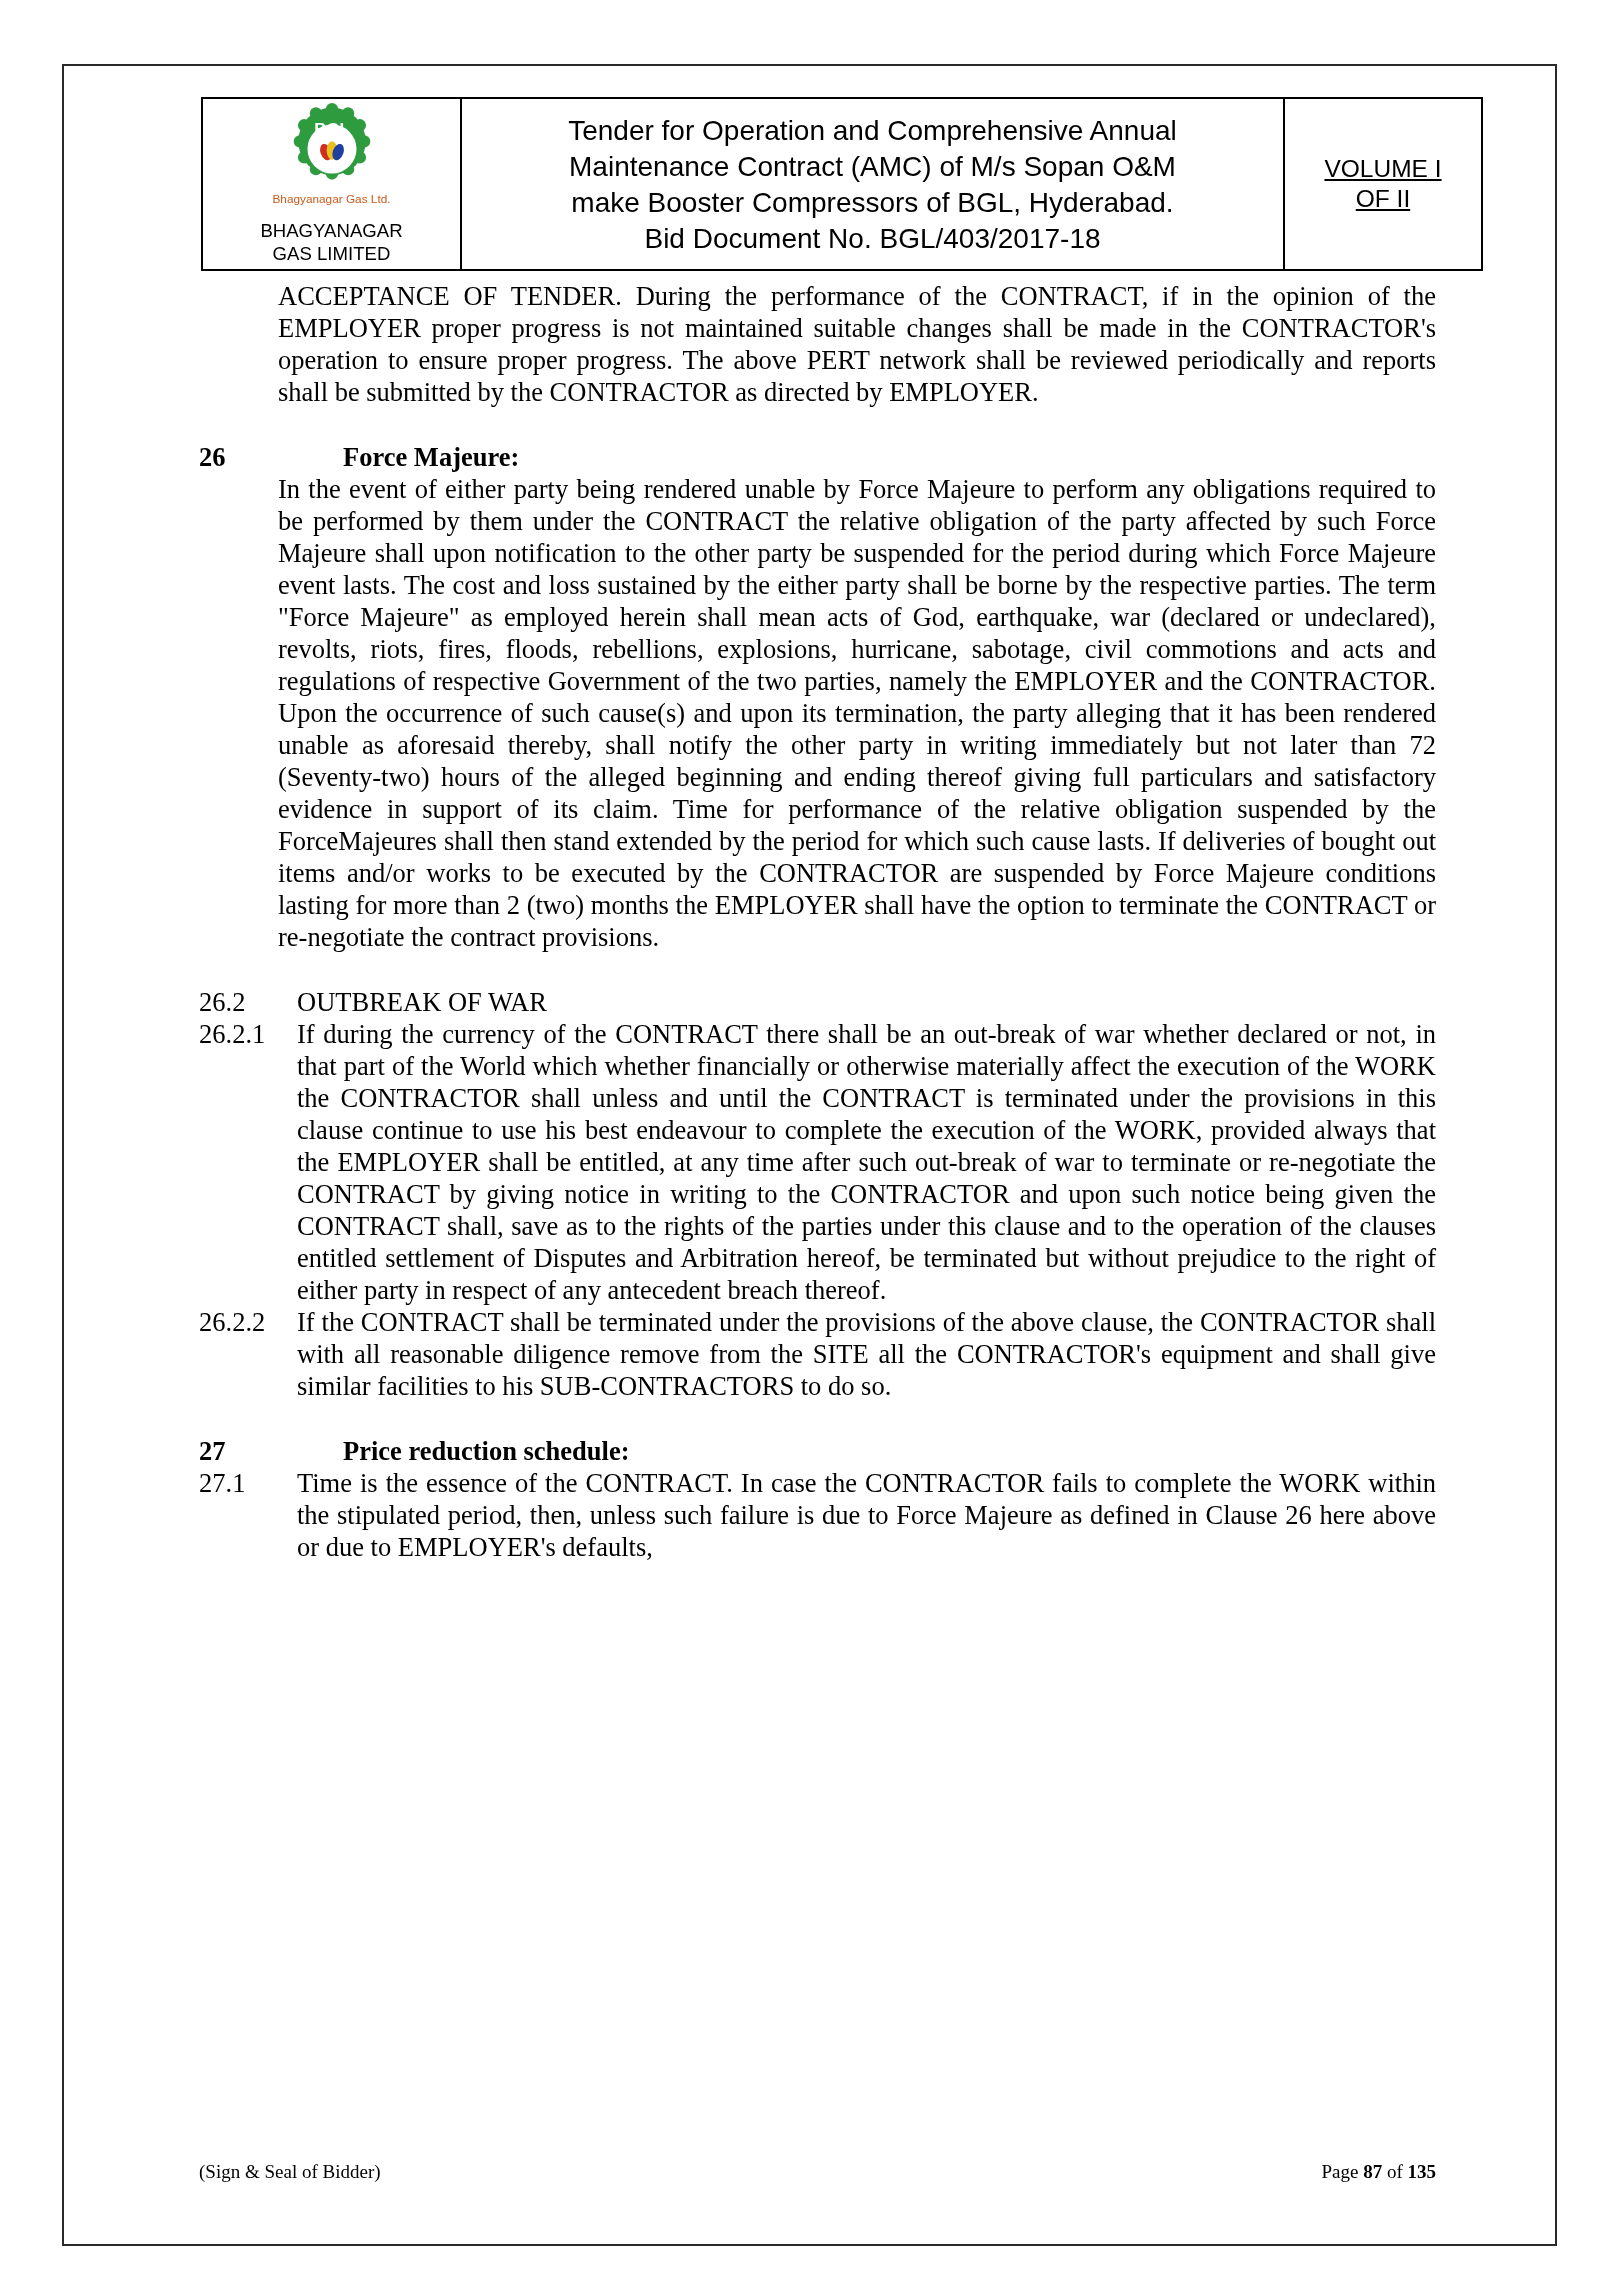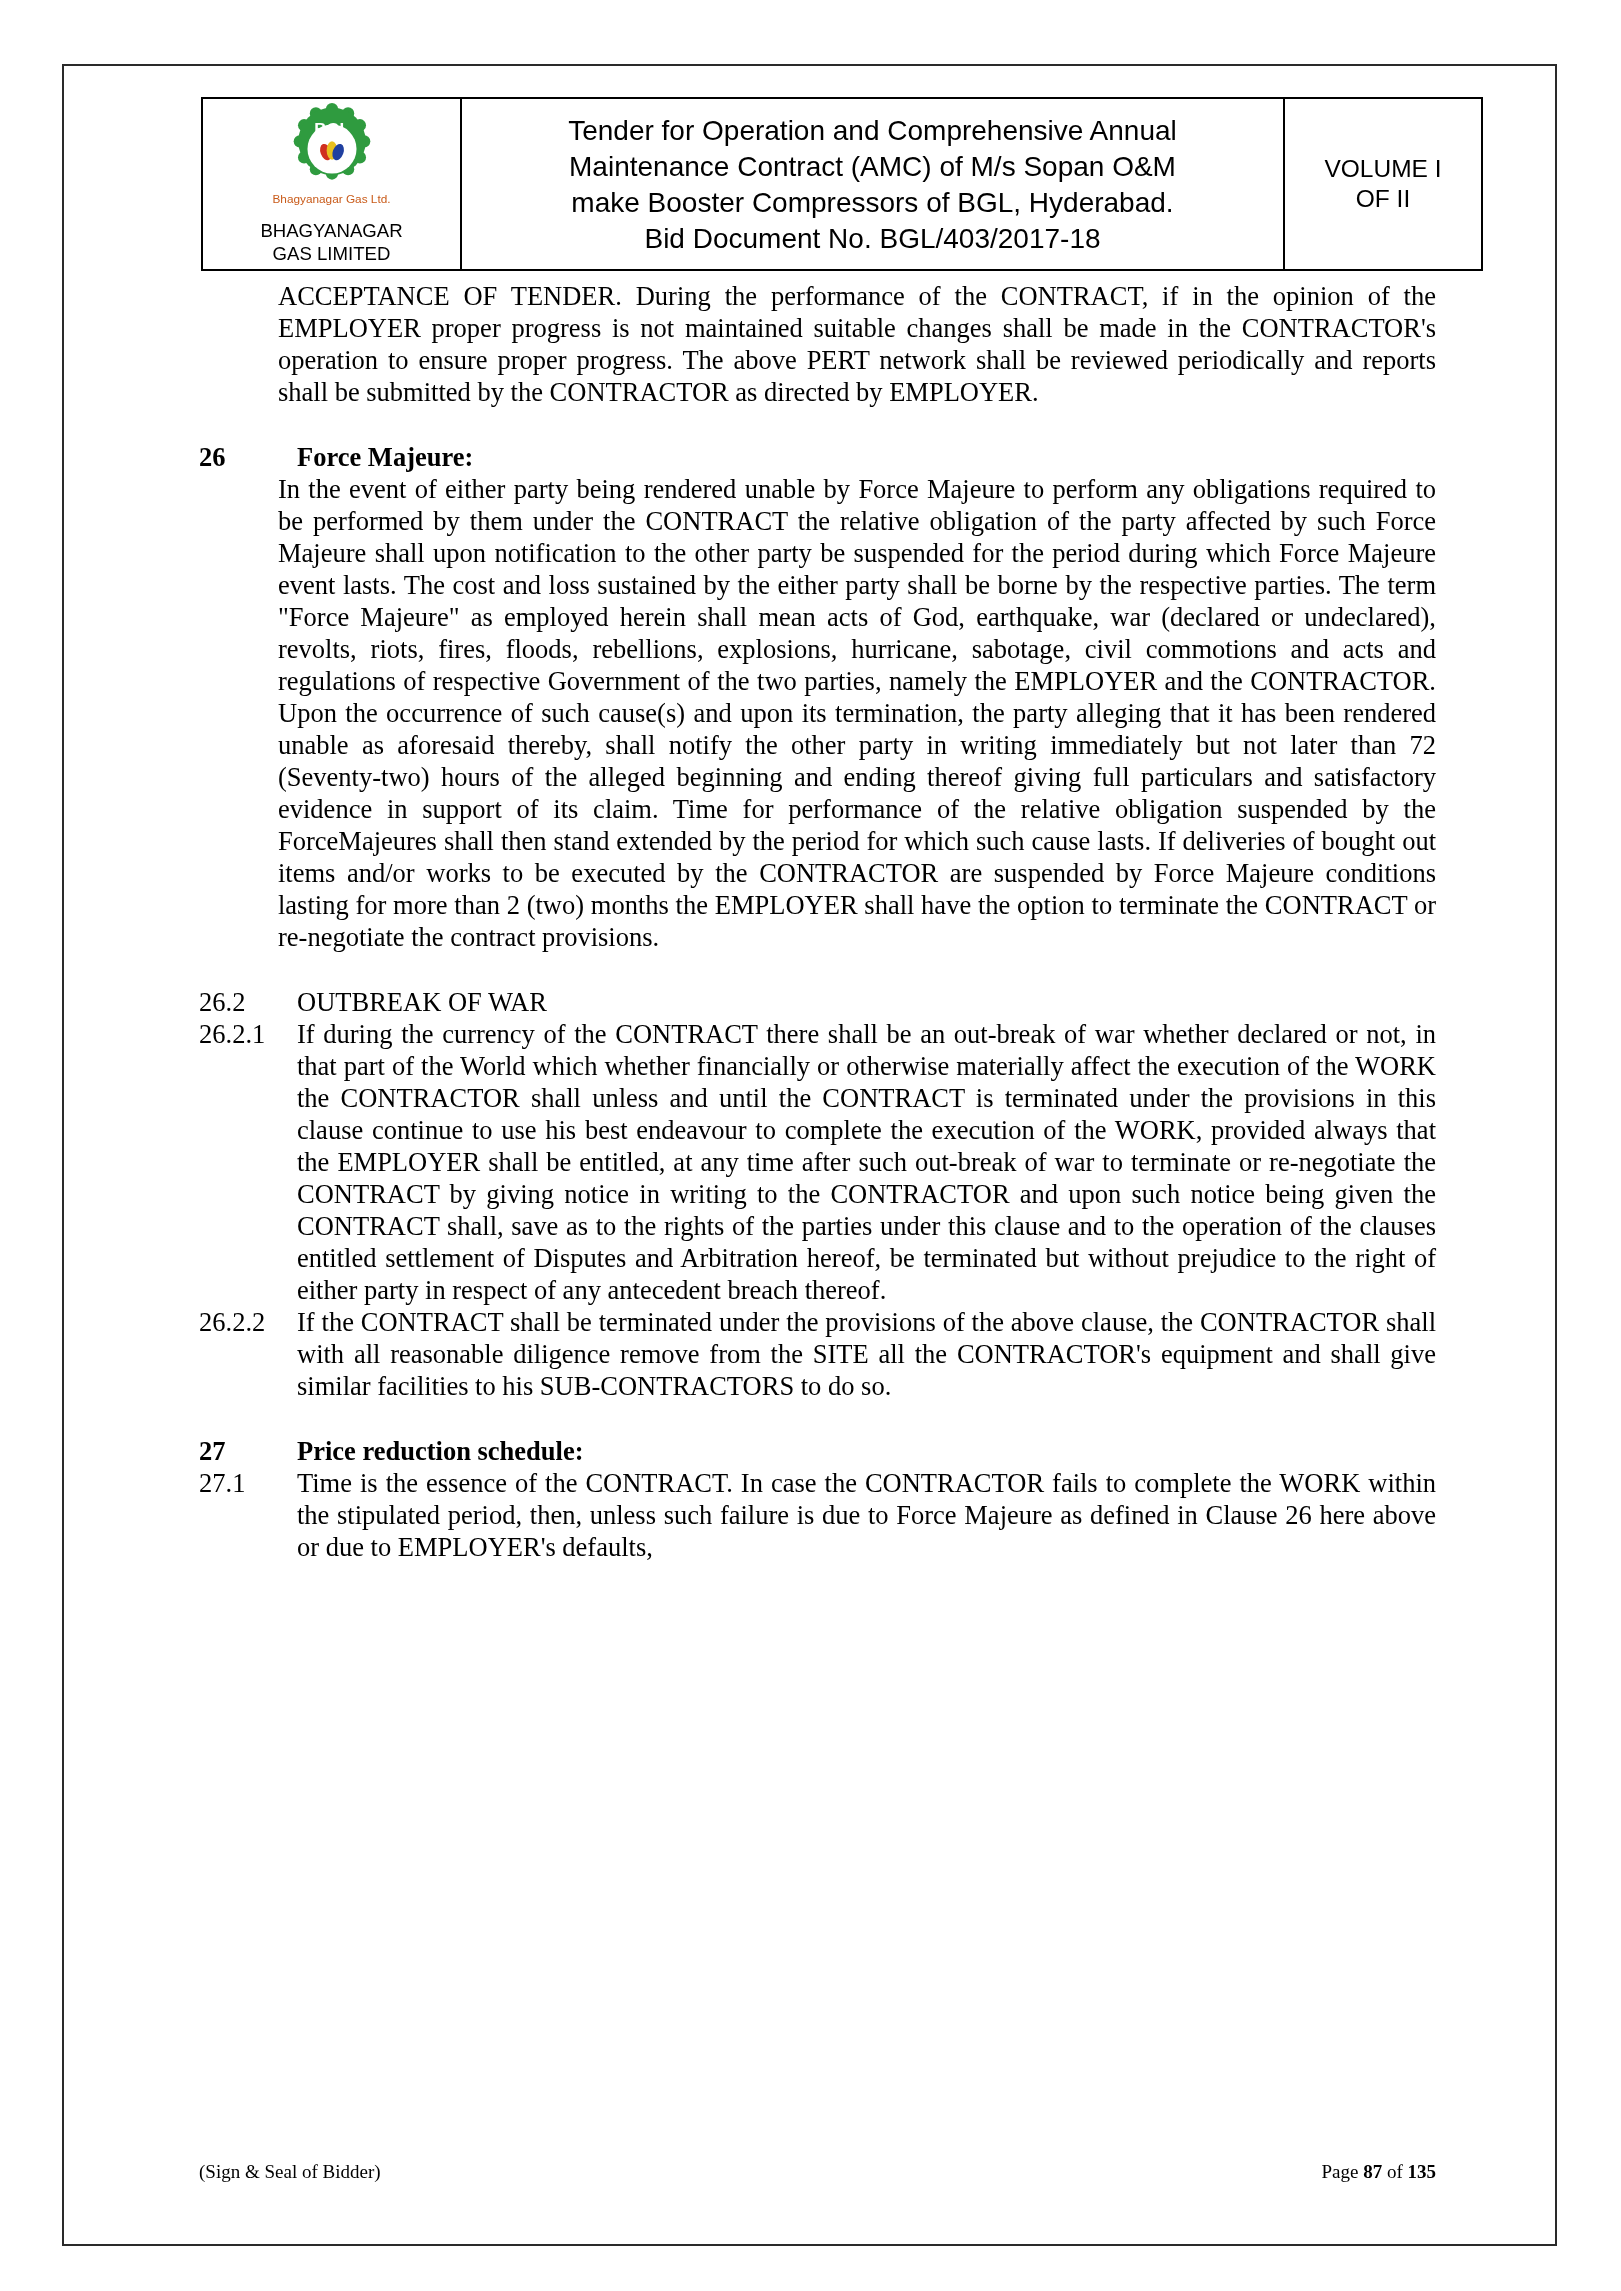--- a/index.html
+++ b/index.html
@@ -83,20 +83,21 @@
   .title-line-center { text-align: center; }
   .volume-cell {
     width: 196px;
     display: flex;
     flex-direction: column;
     align-items: center;
     justify-content: center;
     font-size: 24.5px;
     line-height: 30px;
     text-align: center;
+    text-decoration: underline;
   }
   
   .doc-body {
     position: absolute;
     left: 135px;
     top: 214px;
     width: 1237px;
     font-size: 26.5px;
     line-height: 32px;
   }
@@ -110,21 +111,21 @@
   }
   .num {
     width: 98px;
     flex-shrink: 0;
   }
   .txt {
     flex: 1;
     text-align: justify;
   }
   .gap { height: 33px; }
-  .bold { font-weight: bold; }
+  .bold { font-weight: bold; gap: 46px; }
   
   .footer {
     position: absolute;
     left: 135px;
     bottom: 57px;
     width: 1237px;
     display: flex;
     justify-content: space-between;
     font-size: 19px;
     line-height: 31px;

